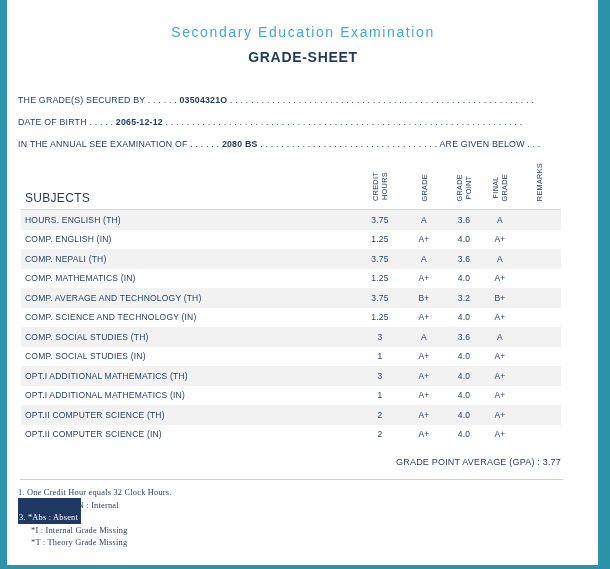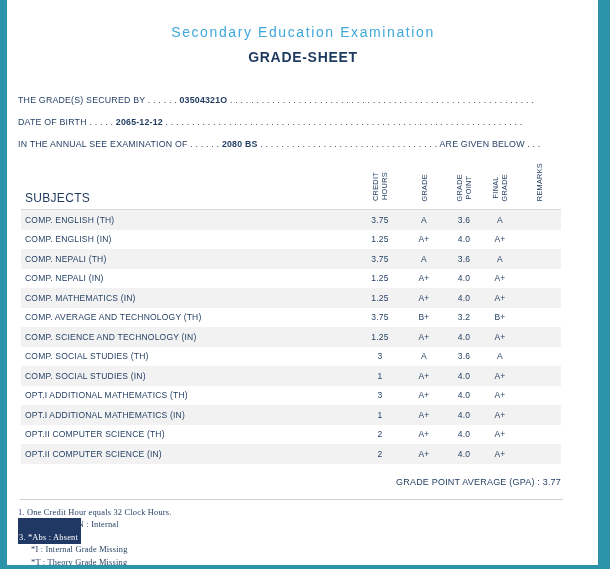--- a/index.html
+++ b/index.html
@@ -106,49 +106,41 @@
         <th class="vcell"><span class="vtext">GRADE</span></th>
         <th class="vcell"><span class="vtext">GRADE
 POINT</span></th>
         <th class="vcell"><span class="vtext">FINAL
 GRADE</span></th>
         <th class="vcell"><span class="vtext">REMARKS</span></th>
       </tr>
     </thead>
     <tbody>
         <tr>
-      <td class="subject">COMP. ENGLISH (TH)</td>
+      <td class="subject">HOURS. ENGLISH (TH)</td>
       <td>3.75</td>
       <td>A</td>
       <td>3.6</td>
       <td>A</td>
       <td></td>
     </tr>
         <tr>
       <td class="subject">COMP. ENGLISH (IN)</td>
       <td>1.25</td>
       <td>A+</td>
       <td>4.0</td>
       <td>A+</td>
       <td></td>
     </tr>
         <tr>
       <td class="subject">COMP. NEPALI (TH)</td>
       <td>3.75</td>
       <td>A</td>
       <td>3.6</td>
       <td>A</td>
-      <td></td>
-    </tr>
-        <tr>
-      <td class="subject">COMP. NEPALI (IN)</td>
-      <td>1.25</td>
-      <td>A+</td>
-      <td>4.0</td>
-      <td>A+</td>
       <td></td>
     </tr>
         <tr>
       <td class="subject">COMP. MATHEMATICS (IN)</td>
       <td>1.25</td>
       <td>A+</td>
       <td>4.0</td>
       <td>A+</td>
       <td></td>
     </tr>

